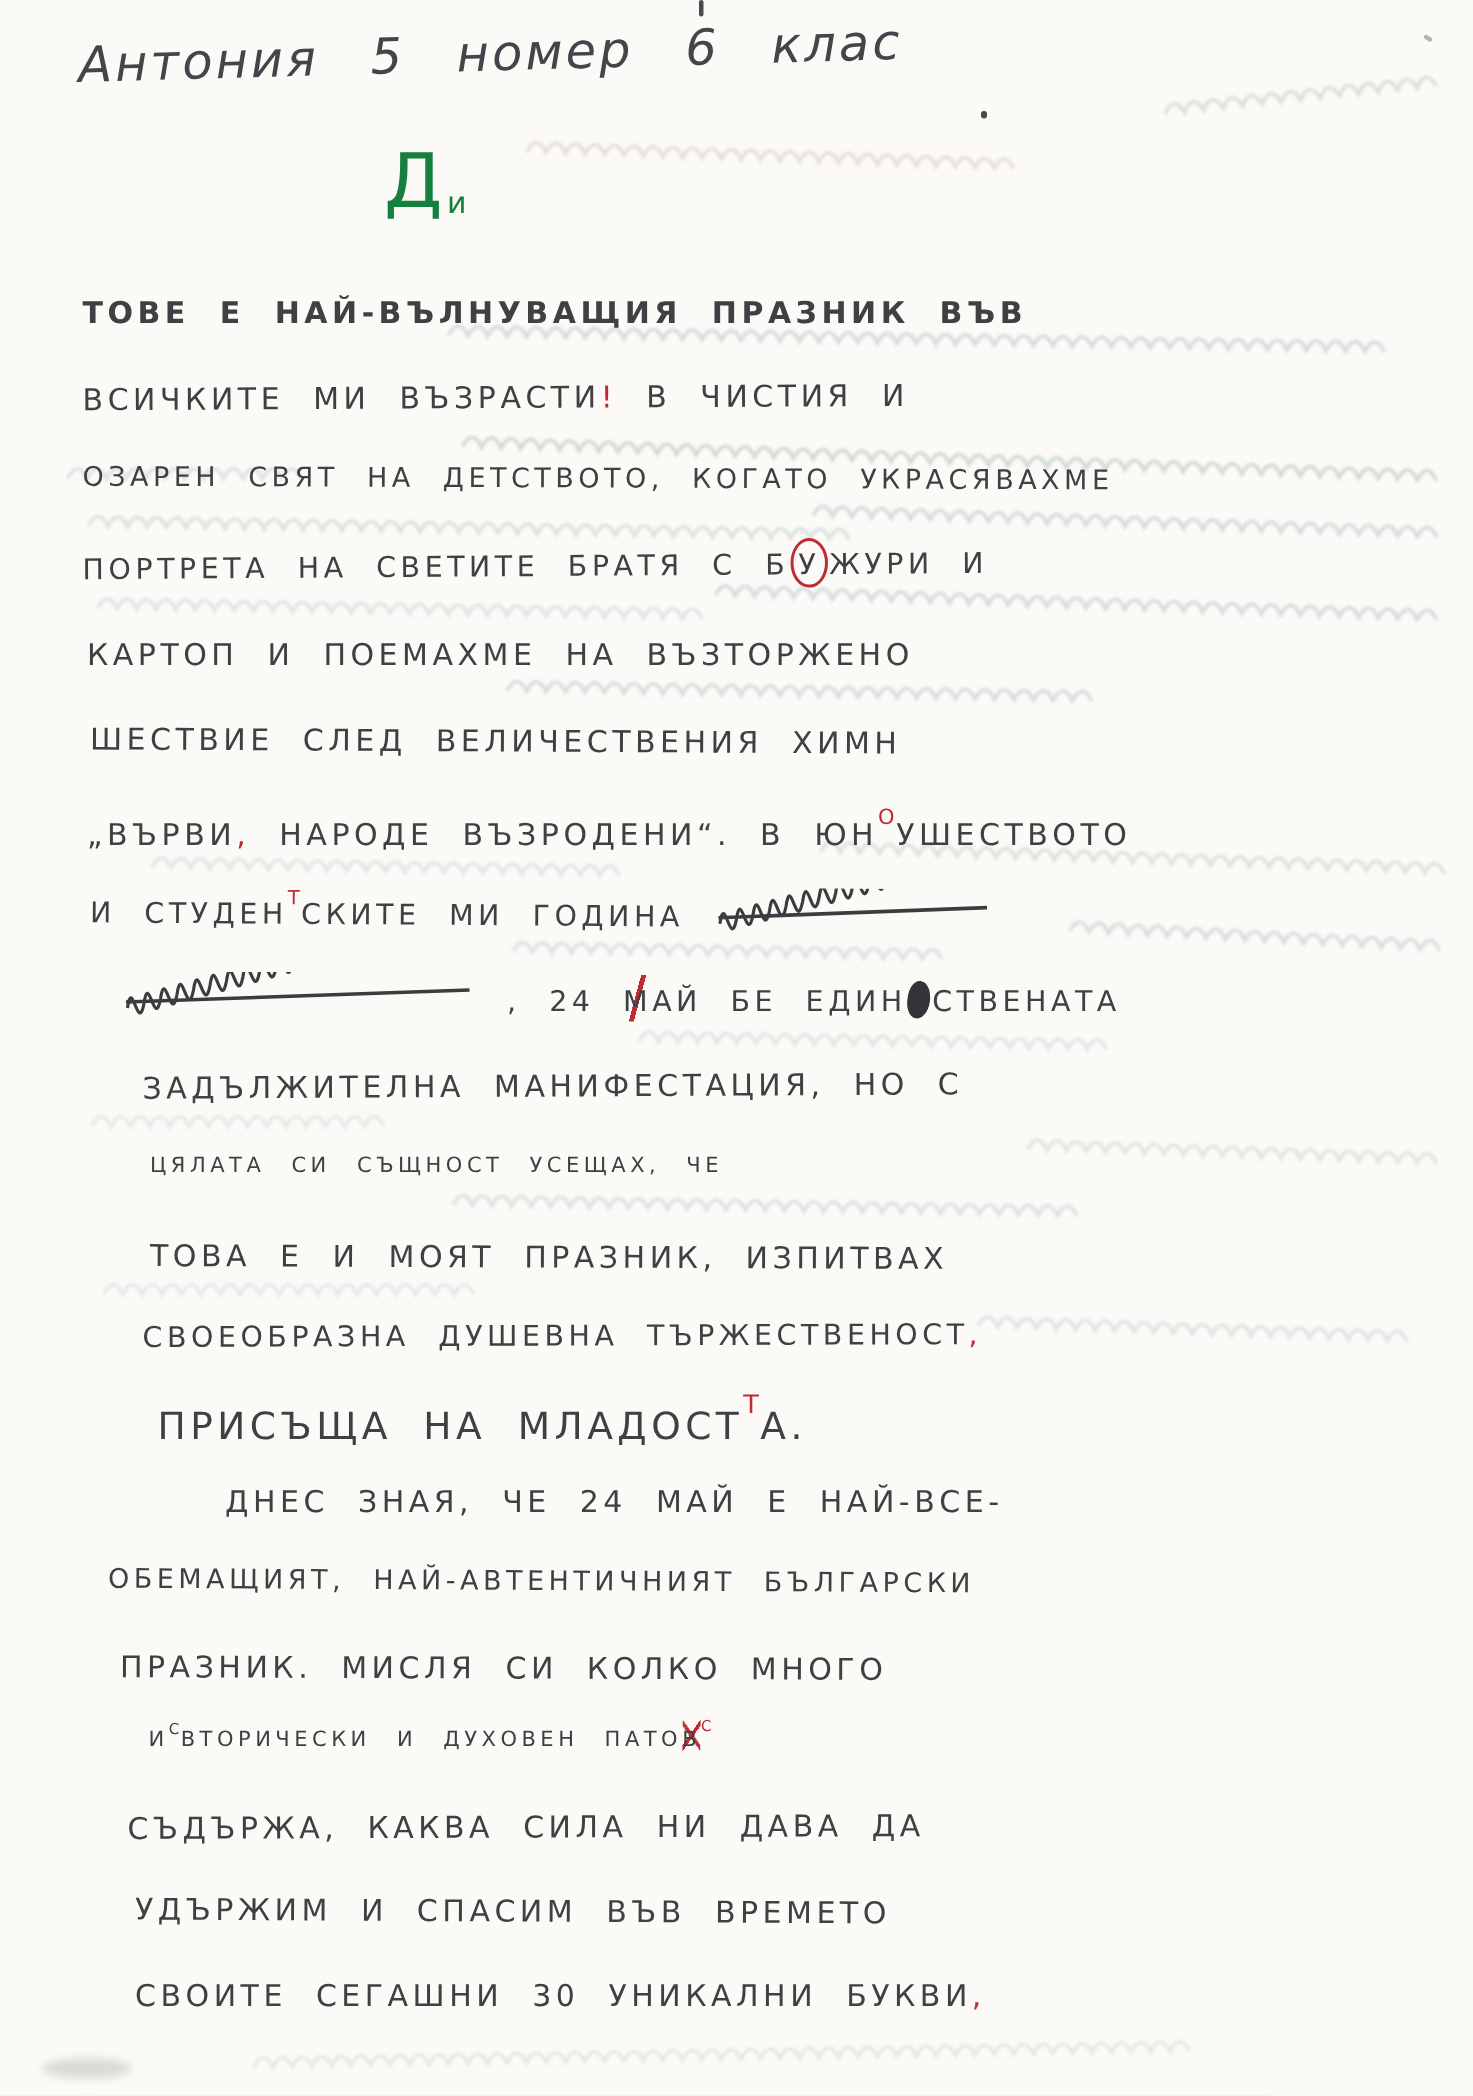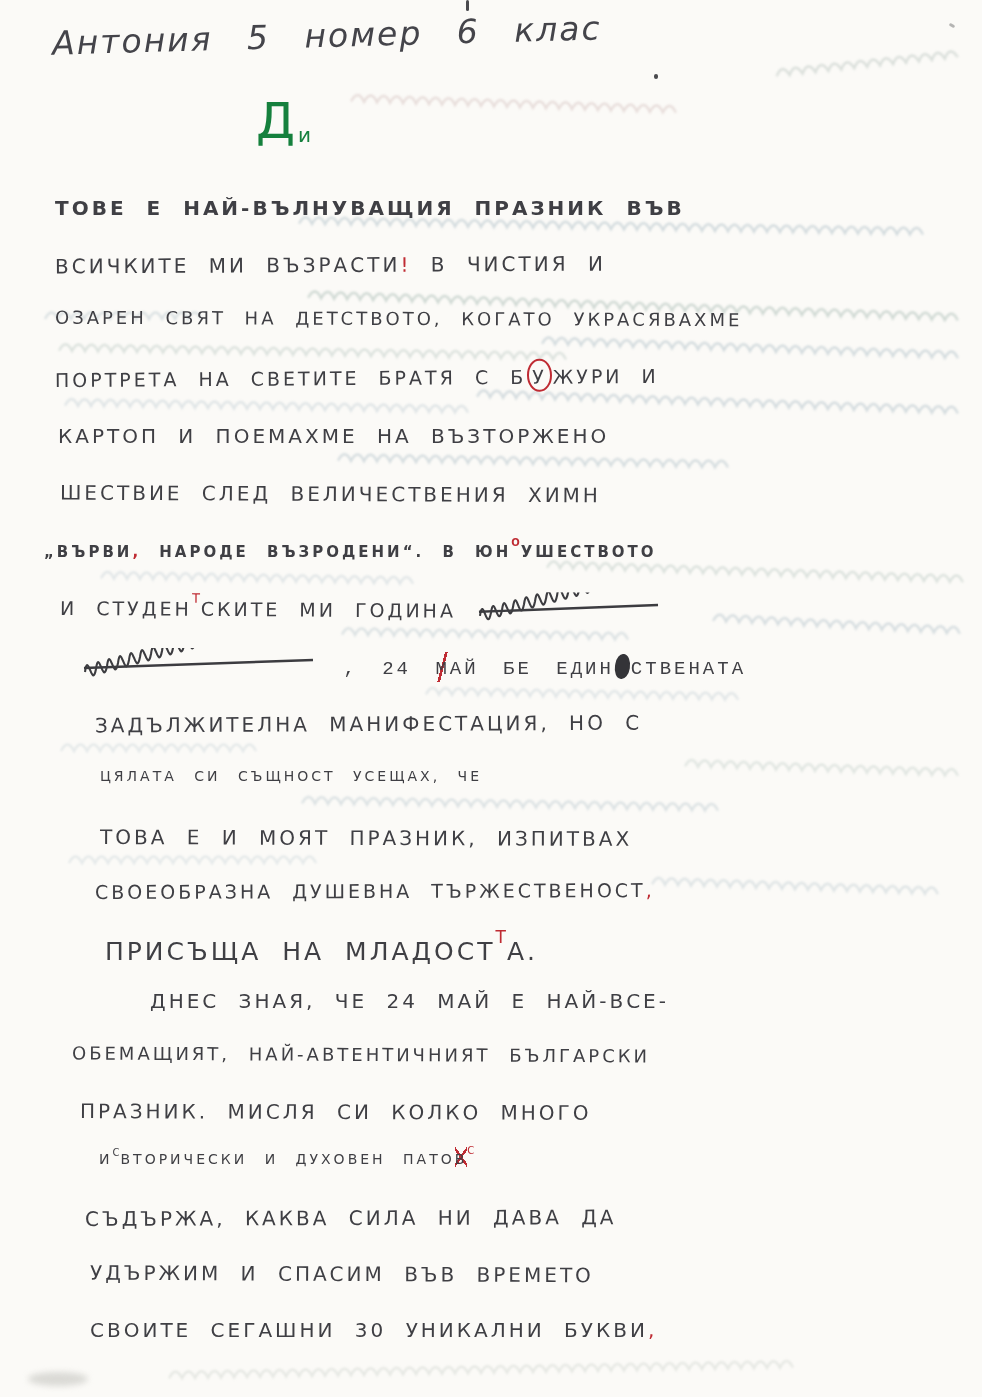--- a/index.html
+++ b/index.html
@@ -173,26 +173,26 @@
     <span class="big">Д</span><span class="small">и</span>
   </div>
 
   <div id="essay-body">
       <div class="hline" style="left: 55px; top: 190px; font-size: 28px; transform: rotate(0deg); font-weight: bold;"><span class="">Тове е най-вълнуващия празник във</span></div>
       <div class="hline" style="left: 55px; top: 247px; font-size: 28px; transform: rotate(-0.3deg);"><span class="">всичките ми възрасти</span><span class="red">!</span><span class=""> В чистия и</span></div>
       <div class="hline" style="left: 55px; top: 303px; font-size: 25px; transform: rotate(0.2deg);"><span class="">озарен свят на детството, когато украсявахме</span></div>
       <div class="hline" style="left: 55px; top: 360px; font-size: 27px; transform: rotate(-0.4deg);"><span class="">портрета на Светите братя с б</span><span class="circ">у</span><span class="">жури и</span></div>
       <div class="hline" style="left: 58px; top: 418px; font-size: 28px; transform: rotate(0deg);"><span class="">картоп и поемахме на възторжено</span></div>
       <div class="hline" style="left: 60px; top: 476px; font-size: 28px; transform: rotate(0.3deg);"><span class="">шествие след величествения химн</span></div>
-      <div class="hline" style="left: 44px; top: 537px; font-size: 22px; transform: rotate(0deg); font-weight: bold;"><span class="">„Върви</span><span class="red">,</span><span class=""> народе възродени“. В юн</span><span class="sup red">о</span><span class="">ушеството</span></div>
+      <div class="hline" style="left: 58px; top: 537px; font-size: 29px; transform: rotate(0deg);"><span class="">„Върви</span><span class="red">,</span><span class=""> народе възродени“. В юн</span><span class="sup red">о</span><span class="">ушеството</span></div>
       <div class="hline" style="left: 60px; top: 591px; font-size: 27px; transform: rotate(0.4deg);"><span class="">и студен</span><span class="sup red">Т</span><span class="">ските ми година </span><svg width="185" height="34" class="scribble-svg">
           <path d="M3,24 c3,-22 7,18 11,-3 c3,-22 7,18 11,-3 c3,-22 7,18 11,-3 c3,-22 7,18 11,-3 c3,-22 7,18 11,-3 c3,-22 7,18 11,-3 c3,-22 7,18 11,-3 c3,-22 7,18 11,-3 c3,-22 7,18 11,-3 c3,-22 7,18 11,-3 c3,-22 7,18 11,-3 c3,-22 7,18 11,-3 c3,-22 7,18 11,-3 c3,-22 7,18 11,-3 c3,-22 7,18 11,-3 c3,-22 7,18 11,-3" fill="none" stroke="#3c3c40" stroke-width="2.1"></path>
           <path d="M2,20 L181,12" fill="none" stroke="#3c3c40" stroke-width="2.4"></path>
         </svg></div>
-      <div class="hline" style="left: 80px; top: 648px; font-size: 27px; transform: rotate(0deg); font-family: Liberation Mono, monospace;"><svg width="235" height="34" class="scribble-svg">
+      <div class="hline" style="left: 80px; top: 648px; font-size: 27px; transform: rotate(0deg);"><svg width="235" height="34" class="scribble-svg">
           <path d="M3,24 c3,-22 7,18 11,-3 c3,-22 7,18 11,-3 c3,-22 7,18 11,-3 c3,-22 7,18 11,-3 c3,-22 7,18 11,-3 c3,-22 7,18 11,-3 c3,-22 7,18 11,-3 c3,-22 7,18 11,-3 c3,-22 7,18 11,-3 c3,-22 7,18 11,-3 c3,-22 7,18 11,-3 c3,-22 7,18 11,-3 c3,-22 7,18 11,-3 c3,-22 7,18 11,-3 c3,-22 7,18 11,-3 c3,-22 7,18 11,-3 c3,-22 7,18 11,-3 c3,-22 7,18 11,-3 c3,-22 7,18 11,-3 c3,-22 7,18 11,-3 c3,-22 7,18 11,-3" fill="none" stroke="#3c3c40" stroke-width="2.1"></path>
           <path d="M2,20 L231,12" fill="none" stroke="#3c3c40" stroke-width="2.4"></path>
         </svg><span class=""> , 24 </span><span class="mstrike">М</span><span class="">ай бе един</span><span class="blot"></span><span class="">ствената</span></div>
       <div class="hline" style="left: 95px; top: 706px; font-size: 28px; transform: rotate(-0.3deg);"><span class="">задължителна манифестация, но с</span></div>
       <div class="hline" style="left: 100px; top: 763px; font-size: 20px; transform: rotate(0deg);"><span class="">цялата си същност усещах, че</span></div>
       <div class="hline" style="left: 100px; top: 820px; font-size: 28px; transform: rotate(0.2deg);"><span class="">това е и моят празник, изпитвах</span></div>
       <div class="hline" style="left: 95px; top: 873px; font-size: 27px; transform: rotate(-0.2deg);"><span class="">своеобразна душевна тържественост</span><span class="red">,</span></div>
       <div class="hline" style="left: 105px; top: 928px; font-size: 35px; transform: rotate(0deg);"><span class="">присъща на младост</span><span class="sup red">Т</span><span class="">а.</span></div>
       <div class="hline" style="left: 150px; top: 983px; font-size: 28px; transform: rotate(0deg);"><span class="">Днес зная, че 24 Май е най-все-</span></div>
       <div class="hline" style="left: 72px; top: 1038px; font-size: 26px; transform: rotate(0.3deg);"><span class="">обемащият, най-автентичният български</span></div>

